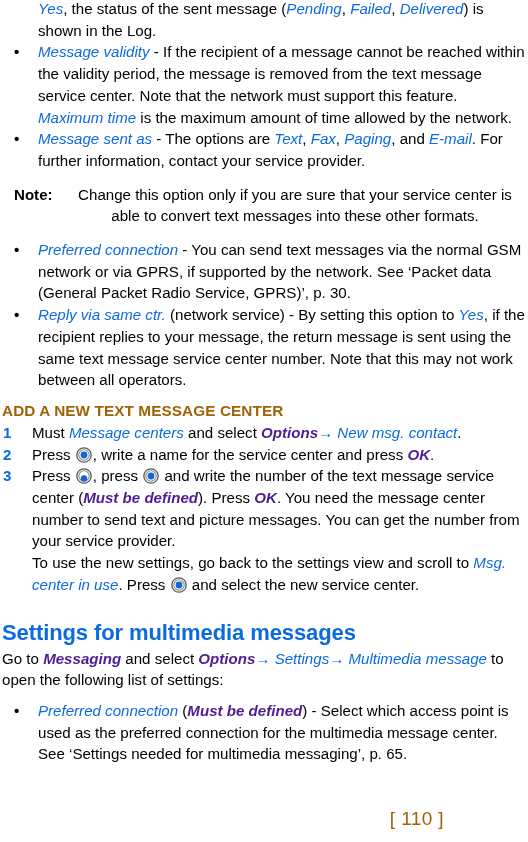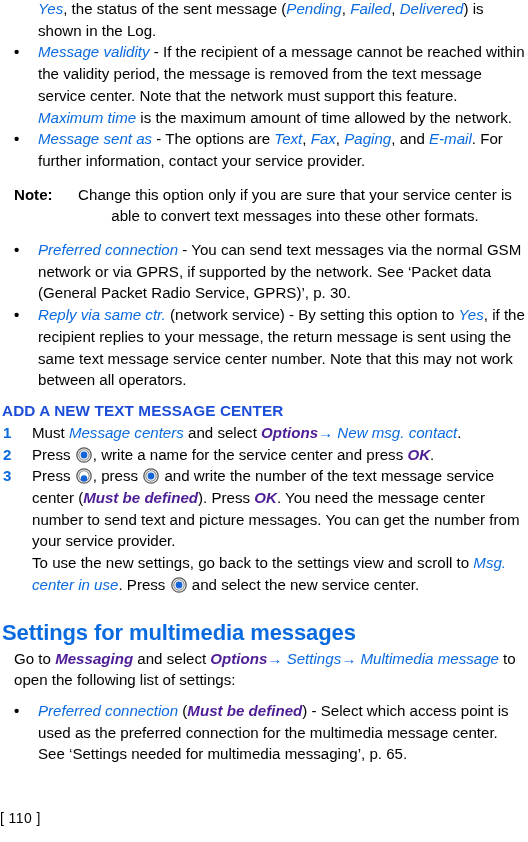--- a/index.html
+++ b/index.html
@@ -85,33 +85,33 @@
   }
 
   
   h3.section-caps {
     margin: 9px 0 0 0;
     padding: 0 0 0 2px;
     font-size: 15.3px;
     line-height: 22px;
     font-weight: bold;
     letter-spacing: 0.1px;
-    color: #1d4ed8;
+    color: #a16207;
   }
   h2.section-blue {
     margin: 22px 0 0 0;
     padding: 0 0 0 2px;
     font-size: 22px;
     line-height: 29px;
     font-weight: bold;
     color: #0a6adf;
     letter-spacing: -0.1px;
   }
   .lead-para {
-    margin: 1px 0 0 12px;
+    margin: 1px 0 0 0;
     padding: 0 0 0 2px;
   }
   .spacer-sm { height: 9px; }
 
   
   .navikey {
     display: inline-block;
     width: 16px;
     height: 16px;
     vertical-align: -3px;
@@ -119,23 +119,23 @@
     position: relative;
   }
   .navikey svg { display: block; }
 
   
   .page-footer {
     position: absolute;
     left: 0;
     right: 0;
     bottom: 12px;
-    text-align: left;
-    color: #000000;
-    font-size: 14px;
+    text-align: right;
+    color: #a16207;
+    font-size: 19px;
     letter-spacing: 0.4px;
   }
 </style>
 </head>
 <body>
 
 <div class="page">
   <div class="content">
 
     <p class="cont-para"><span class="blueital">Yes</span><span>, the status of the sent message (</span><span class="blueital">Pending</span><span>, </span><span class="blueital">Failed</span><span>, </span><span class="blueital">Delivered</span><span>) is shown in the Log.</span></p>

